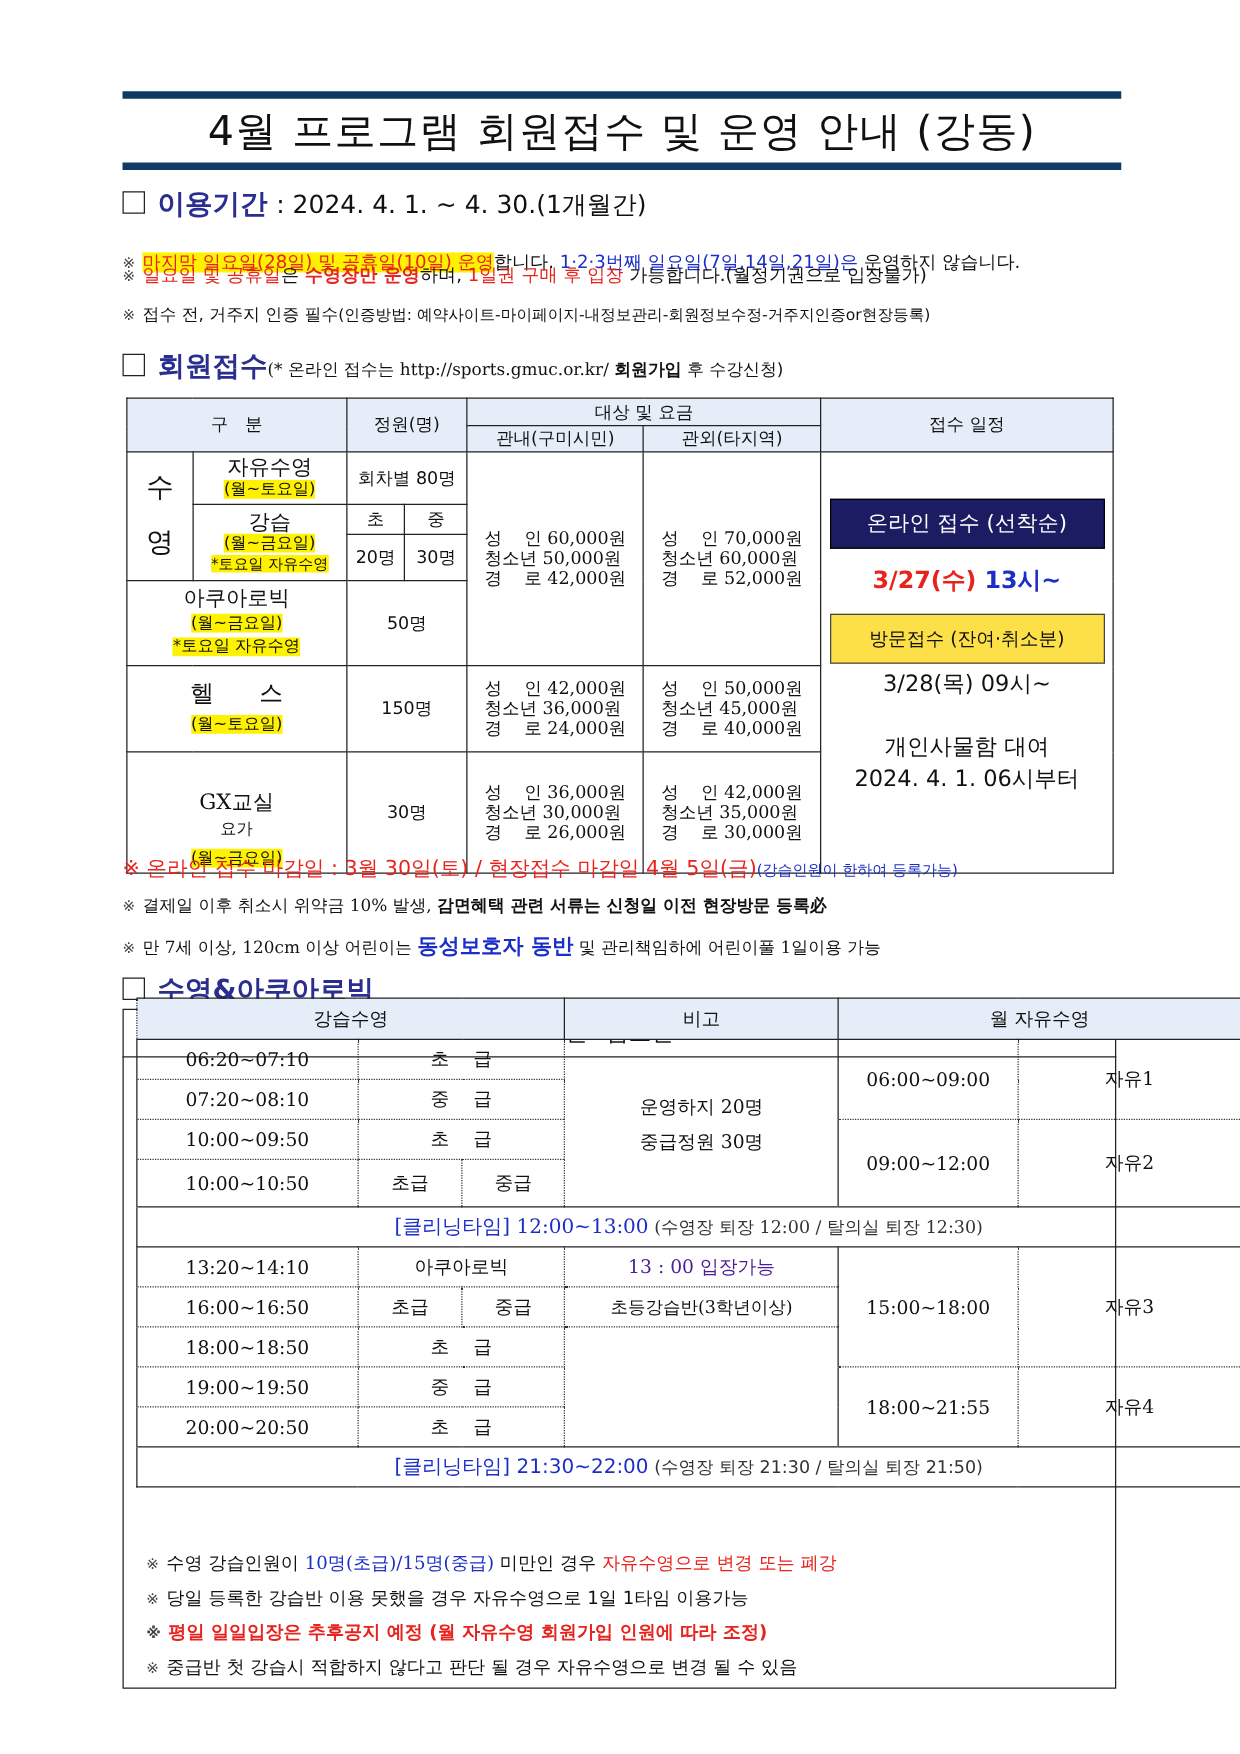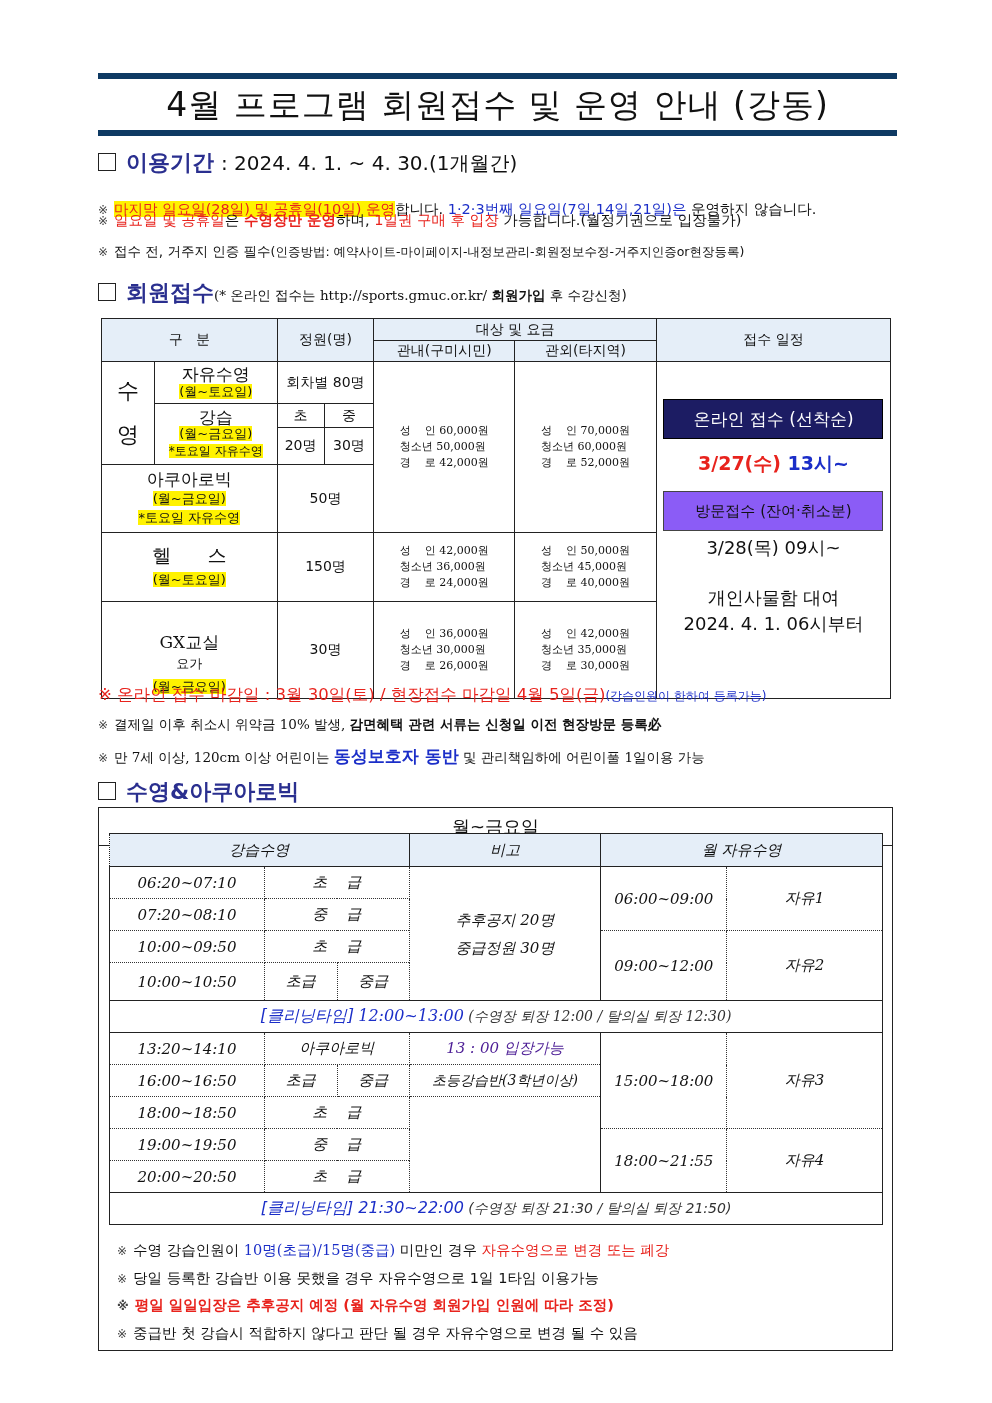--- a/index.html
+++ b/index.html
@@ -19,26 +19,26 @@
 
   .sec { left:98px; font-size:22px; }
   .box { display:inline-block; width:16px; height:16px; border:1.5px solid #222; vertical-align:-1px; margin-right:10px; }
   .note { left:98px; font-size:14.5px; white-space:nowrap; }
   .mark { color:#444; font-size:12px; margin-right:6px; }
 
   table { border-collapse:collapse; }
   .t1 { position:absolute; left:101px; top:318px; width:790px; font-size:14px; }
   .t1 td { border:1.4px solid #222; text-align:center; vertical-align:middle; padding:0; }
   .t1 .hd { background:#e5eef8; }
-  .fee { font-family:"DejaVu Serif", serif; font-size:11px; line-height:16px; text-align:left; display:inline-block; }
+  .fee { font-family:"DejaVu Serif", serif; font-size:14px; line-height:16px; text-align:left; display:inline-block; }
   .online-btn { display:inline-block; background:#1c1c63; color:#fff; width:218px; height:38px; line-height:38px; font-size:17px; border:1px solid #000; }
-  .visit-btn { display:inline-block; background:#8b5cf6; color:#111; width:218px; height:38px; line-height:38px; font-size:15px; border:1px solid #444; }
+  .visit-btn { display:inline-block; background:#fde047; color:#111; width:218px; height:38px; line-height:38px; font-size:15px; border:1px solid #444; }
 
   .outer { position:absolute; left:98px; top:807px; width:795px; height:544px; border:1.4px solid #222; box-sizing:border-box; }
-  .t2 { position:absolute; left:109px; top:833px; width:774px; font-size:15px; font-family:"DejaVu Serif", serif;font-style:italic; }
+  .t2 { position:absolute; left:109px; top:798px; width:884px; font-size:15px; font-family:"DejaVu Serif", serif; }
   .t2 td { border:1px dotted #333; text-align:center; vertical-align:middle; padding:0; height:31px; }
   .t2 .hd td { background:#e5eef8; border:1.4px solid #222; border-left-style:dotted; font-family:"DejaVu Sans", sans-serif; height:32px; }
   .t2 .solid-b { border-bottom:1.4px solid #222; }
   .t2 .solid-t { border-top:1.4px solid #222; }
   .t2 .solid-l { border-left:1.4px solid #222; }
   .t2 .solid-r { border-right:1.4px solid #222; }
 </style>
 </head>
 <body>
 
@@ -167,21 +167,21 @@
   <tbody>
       <tr class="hd">
     <td colspan="3" class="solid-l">강습수영</td>
     <td>비고</td>
     <td colspan="2" class="solid-r">월 자유수영</td>
   </tr>
   <tr>
     <td class="solid-l">06:20~07:10</td>
     <td colspan="2" style="white-space:pre;">초    급</td>
     <td rowspan="4" style="line-height:28px;">
-          <div>추후공지 20명</div>
+          <div>운영하지 20명</div>
           <div>중급정원 30명</div>
         </td>
     <td rowspan="2" class="solid-l">06:00~09:00</td>
     <td rowspan="2" class="solid-r">자유1</td>
   </tr>
   <tr>
     <td class="solid-l">07:20~08:10</td>
     <td colspan="2" style="white-space:pre;">중    급</td>
   </tr>
   <tr>

